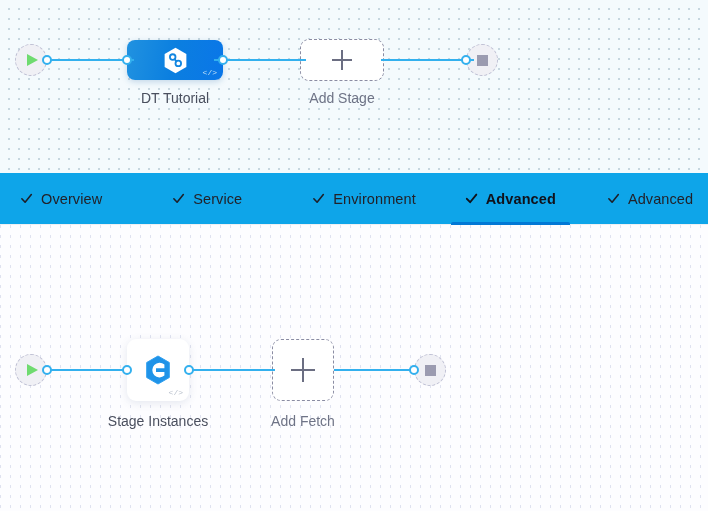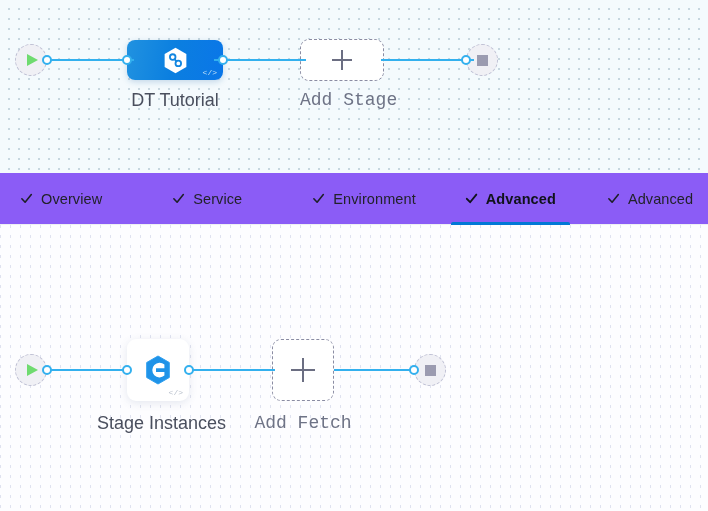--- a/index.html
+++ b/index.html
@@ -19,21 +19,21 @@
     background-image: radial-gradient(circle, #c3d4de 0.7px, transparent 0.8px);
     background-size: 10px 10px;
     background-position: 4px 4px;
     overflow: hidden;
   }
 
   
   .tabs-bar {
     position: absolute; left: 0; top: 173px;
     width: 708px; height: 52px;
-    background: #8b5cf6;
+    background: #0ea5e9;
     display: flex; align-items: center;
     border-bottom: 1px solid #eef0f3;
   }
   .tab {
     display: flex; align-items: center; gap: 8px;
     height: 52px; padding: 0 4px;
     position: relative;
     cursor: pointer;
     white-space: nowrap;
   }
@@ -145,23 +145,23 @@
   }
   .plus::before { left: 9px; top: 0; width: 2px; height: 20px; }
   .plus::after  { top: 9px; left: 0; height: 2px; width: 20px; }
   .add-step-box .plus { width: 24px; height: 24px; }
   .add-step-box .plus::before { left: 11px; height: 24px; }
   .add-step-box .plus::after  { top: 11px; width: 24px; }
 
   
   .caption {
     position: absolute; text-align: center;
-    font-size: 18px; color: #4a4f5e; white-space: nowrap;
-  }
-  .caption.muted { color: #6e7386; font-family: Liberation Mono, monospace; }
+    font-size: 14px; color: #4a4f5e; white-space: nowrap;
+  }
+  .caption.muted { color: #6e7386; }
 </style>
 </head>
 <body>
 
 <div id="app">
 
   <div class="stage-canvas">
 
     <div class="link" style="left:44px; top:59px; width:90px;"></div>
     <div class="link" style="left:214px; top:59px; width:92px;"></div>

